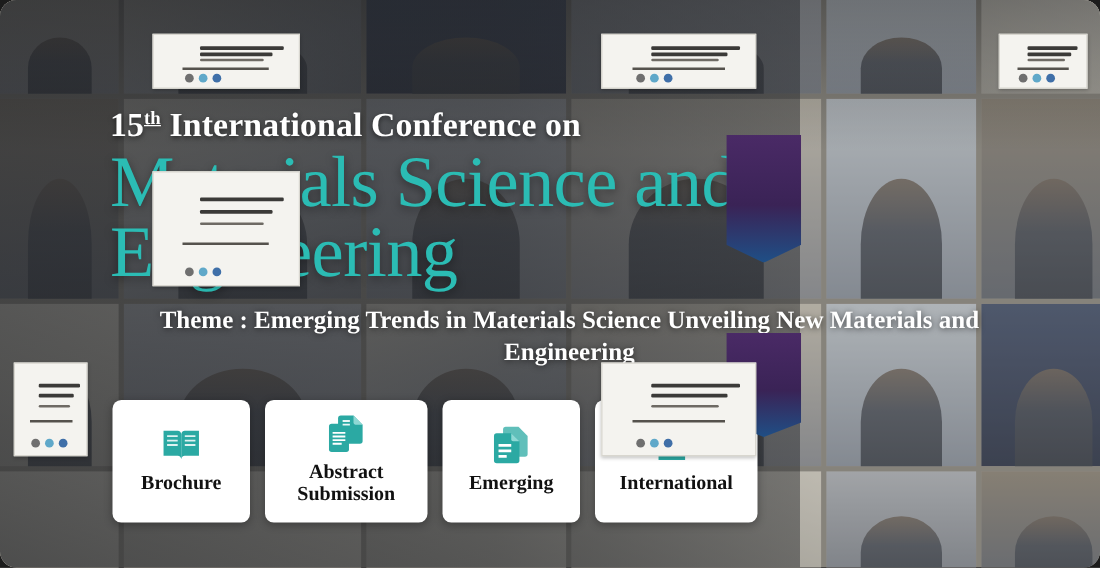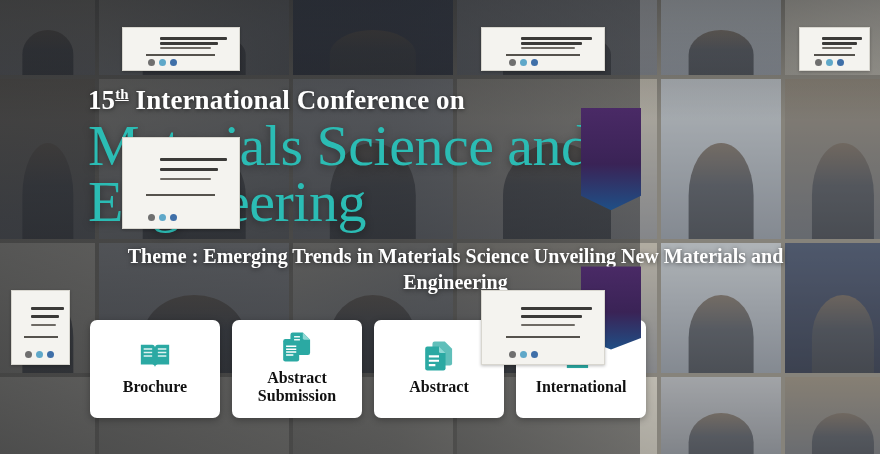--- a/index.html
+++ b/index.html
@@ -7,20 +7,21 @@
     padding: 0;
     background: #1c1c1c;
   }
   .stage {
     position: relative;
     width: 880px;
     height: 454px;
     overflow: hidden;
     font-family: "Liberation Serif", "DejaVu Serif", serif;
     background: #404040;
+    border-radius: 13px;
   }
 
   
   .collage {
     position: absolute;
     inset: 0;
     display: grid;
     grid-template-columns: 95px 190px 160px 200px 120px 115px;
     grid-template-rows: 75px 160px 130px 89px;
     gap: 4px;
@@ -187,21 +188,21 @@
 
   
   .cards {
     position: absolute;
     left: 90px;
     top: 320px;
     display: flex;
     gap: 12px;
   }
   .card {
-    width: 130px;
+    width: 110px;
     height: 98px;
     background: #ffffff;
     border-radius: 7px;
     box-shadow: 0 2px 7px rgba(0,0,0,.30);
     display: flex;
     flex-direction: column;
     align-items: center;
     justify-content: center;
     box-sizing: border-box;
     padding: 8px 6px 10px;
@@ -367,21 +368,21 @@
       <div class="lbl">Abstract Submission</div>
     </div>
 
     <div class="card">
       <svg class="ic" viewBox="0 0 44 44">
         <path fill="#2BA9A3" d="M16 2h14l10 10v20a3 3 0 0 1-3 3H16a3 3 0 0 1-3-3V5a3 3 0 0 1 3-3z" opacity=".75"></path>
         <path fill="#2BA9A3" d="M6 9h16l9 9v21a3 3 0 0 1-3 3H6a3 3 0 0 1-3-3V12a3 3 0 0 1 3-3z"></path>
         <path fill="#8fd8d4" d="M22 9l9 9h-7a2 2 0 0 1-2-2V9z"></path>
         <path fill="#ffffff" d="M8 21h14v3H8zM8 27h14v3H8zM8 33h9v3H8z"></path>
       </svg>
-      <div class="lbl">Abstract</div>
+      <div class="lbl">Emerging</div>
     </div>
 
     <div class="card wide">
       <svg class="ic" viewBox="0 0 48 44">
         <path fill="#2BA9A3" d="M6 6h26v28l-5-3-5 3-5-3-5 3-6 3V6z"></path>
         <path fill="#ffffff" d="M11 12h4v4h-4zM18 13h10v2H18zM11 19h4v4h-4zM18 20h10v2H18zM11 26h4v4h-4zM18 27h8v2h-8z"></path>
         <circle cx="37" cy="12" r="9" fill="#2BA9A3"></circle>
         <circle cx="37" cy="12" r="7" fill="#ffffff" opacity=".16"></circle>
         <text x="37" y="17" text-anchor="middle" font-size="13" font-weight="bold" fill="#ffffff" font-family="'Liberation Sans',sans-serif">$</text>
         <path fill="#2BA9A3" d="M4 34h30v5H4z"></path>

